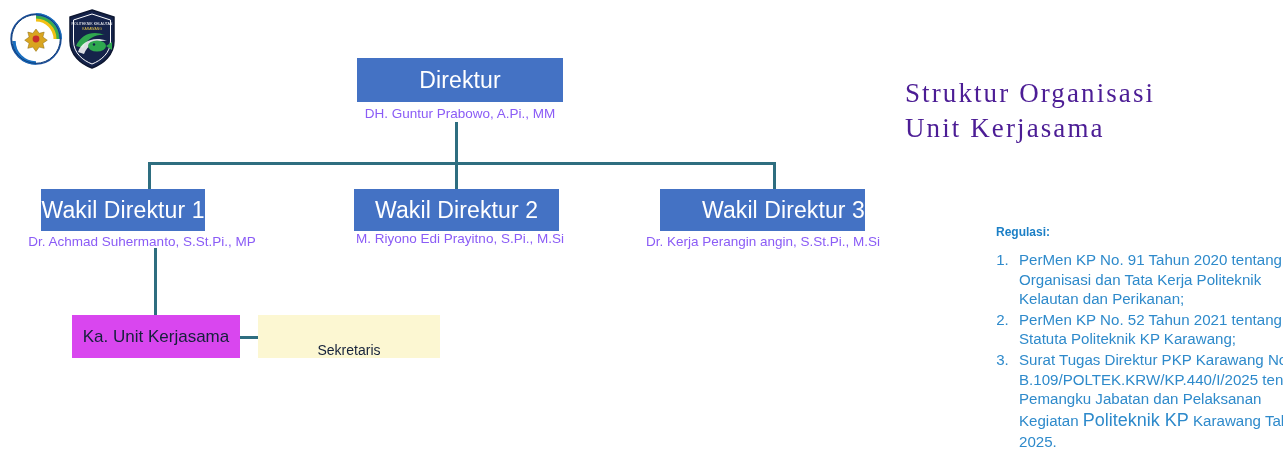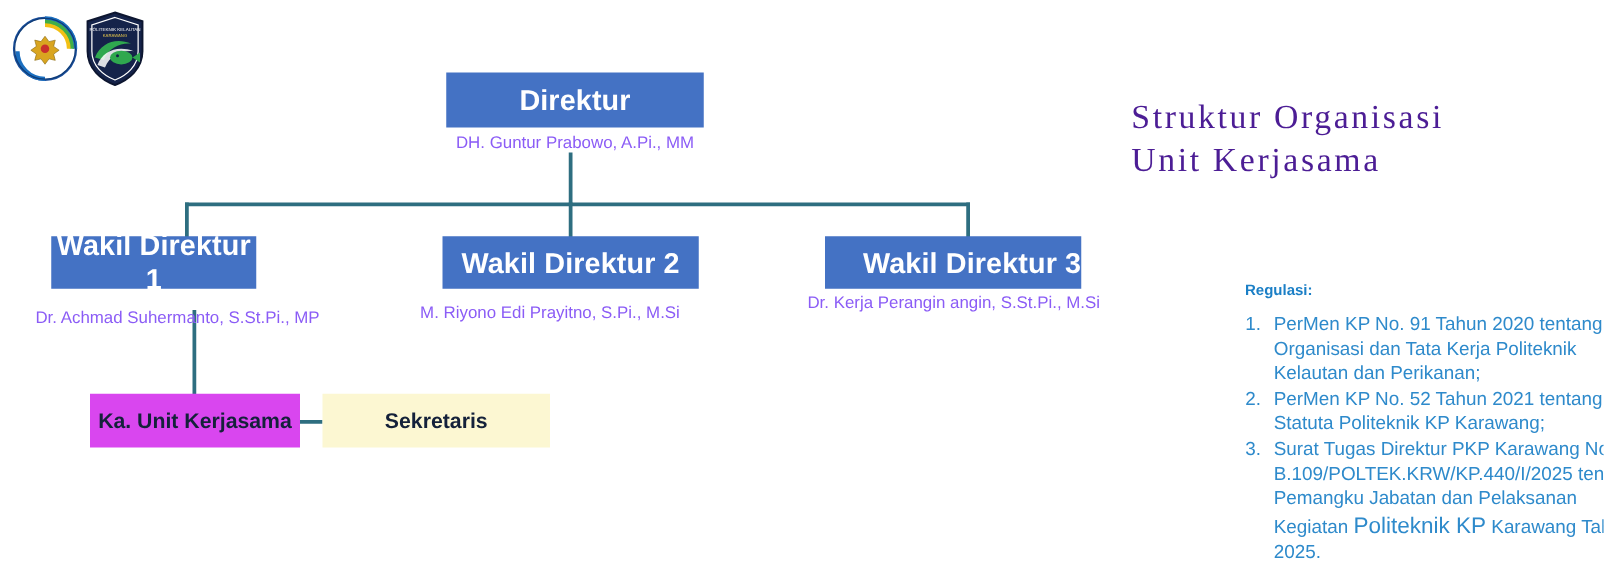--- a/index.html
+++ b/index.html
@@ -36,37 +36,37 @@
   .conn-h { height: 3px; }
 
   
   .node {
     position: absolute;
     box-sizing: border-box;
     display: flex;
     align-items: center;
     justify-content: center;
     text-align: center;
-    font-weight: bold;
   }
   .node-blue {
     background: #4472C4;
     color: #ffffff;
     font-size: 23px;
     letter-spacing: .1px;
   }
   .node-teal {
     background: #d946ef;
     color: #14213a;
     font-size: 17px;
   }
   .node-cream {
     background: #FCF7D2;
     color: #14213a;
-    font-size: 17px;
+    font-size: 14px;
+    align-items: flex-end;
   }
   .caption {
     position: absolute;
     font-size: 13.5px;
     color: #8b5cf6;
     text-align: center;
     white-space: nowrap;
   }
 
   
@@ -151,26 +151,26 @@
   <div class="conn conn-h" style="left:240px; top:336px; width:18px;"></div>
 
   <div class="node node-blue" style="left:357px; top:58px; width:206px; height:44px;">
     <span>Direktur</span>
   </div>
   <div class="caption" style="left:340px; top:106px; width:240px;">DH. Guntur Prabowo, A.Pi., MM</div>
 
   <div class="node node-blue" style="left:41px; top:189px; width:164px; height:42px;">
     <span>Wakil Direktur 1</span>
   </div>
-  <div class="caption" style="left:22px; top:234px; width:240px;margin-top:12px;">Dr. Achmad Suhermanto, S.St.Pi., MP</div>
+  <div class="caption" style="left:22px; top:234px; width:240px;">Dr. Achmad Suhermanto, S.St.Pi., MP</div>
 
   <div class="node node-blue" style="left:354px; top:189px; width:205px; height:42px;">
     <span>Wakil Direktur 2</span>
   </div>
-  <div class="caption" style="left:320px; top:231px; width:240px;margin-top:11px;">M. Riyono Edi Prayitno, S.Pi., M.Si</div>
+  <div class="caption" style="left:340px; top:231px; width:240px;">M. Riyono Edi Prayitno, S.Pi., M.Si</div>
 
   <div class="node node-blue" style="left:660px; top:189px; width:205px; height:42px;justify-content:flex-end;">
     <span>Wakil Direktur 3</span>
   </div>
   <div class="caption" style="left:643px; top:234px; width:240px;">Dr. Kerja Perangin angin, S.St.Pi., M.Si</div>
 
   <div class="node node-teal" style="left:72px; top:315px; width:168px; height:43px;">
     <span>Ka. Unit Kerjasama</span>
   </div>
 

